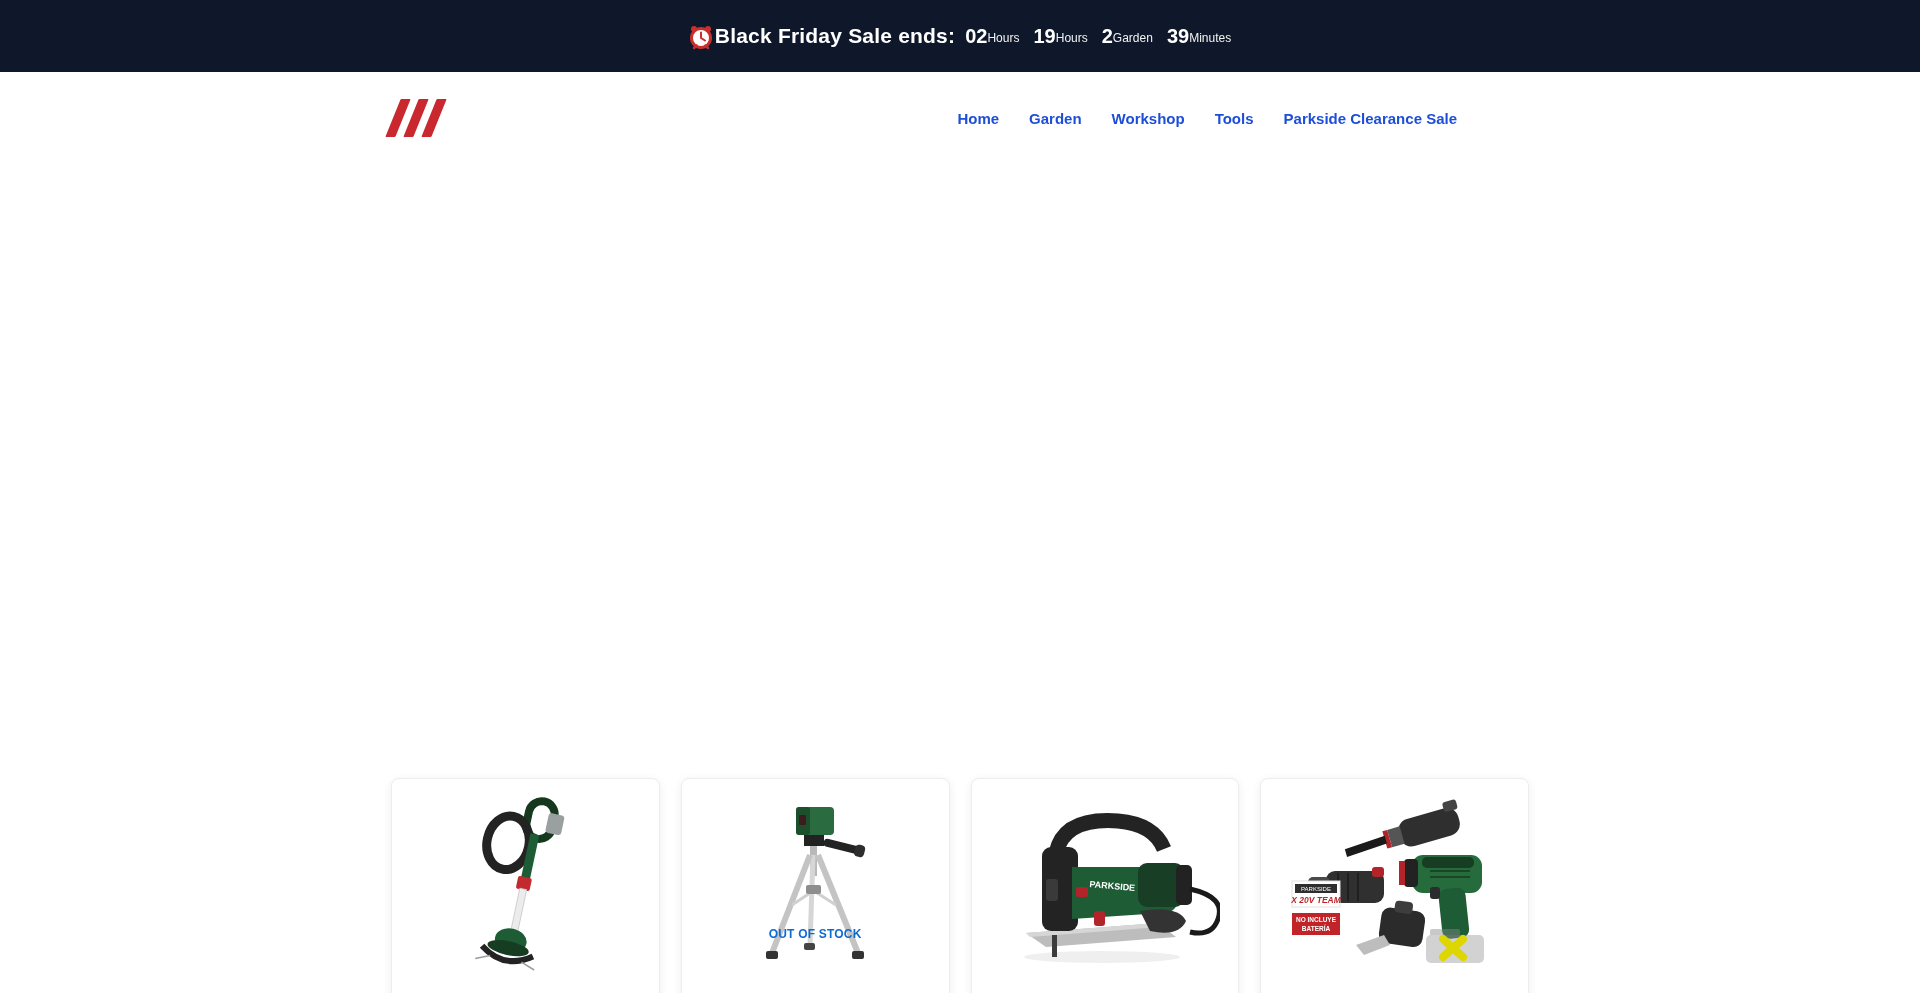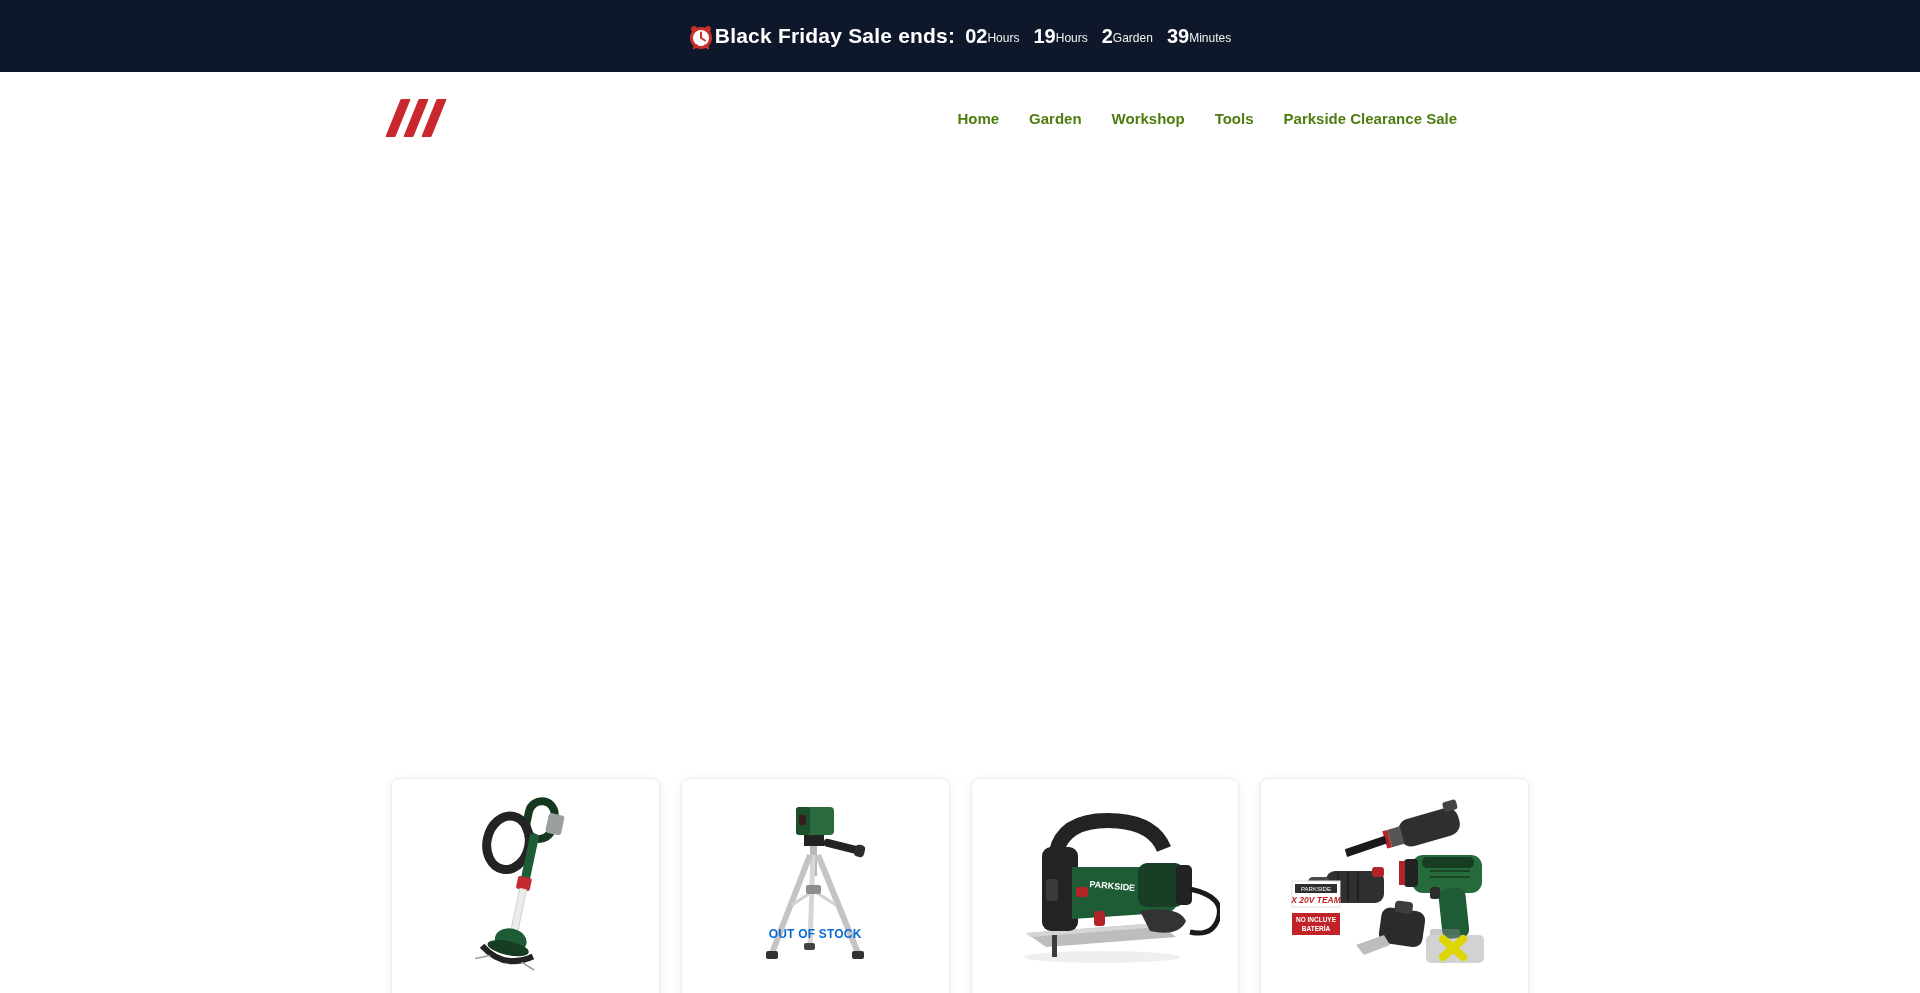--- a/index.html
+++ b/index.html
@@ -46,21 +46,21 @@
   .logo { display: flex; gap: 8px; padding-left: 2px; cursor: pointer; }
   .logo .stripe {
     width: 10px; height: 38px;
     background: #c9292e;
     transform: skewX(-22deg);
     border-radius: 1px;
   }
   .main-nav { display: flex; gap: 30px; margin-right: 72px; align-items: center; }
   .main-nav a {
     text-decoration: none;
-    color: #4d7c0f;
+    color: #1d4ed8;
     font-size: 15px;
     font-weight: bold;
     white-space: nowrap;
     cursor: pointer;
   }
 
   
   .hero-placeholder { height: 630px; background: #ffffff; }
 
   

